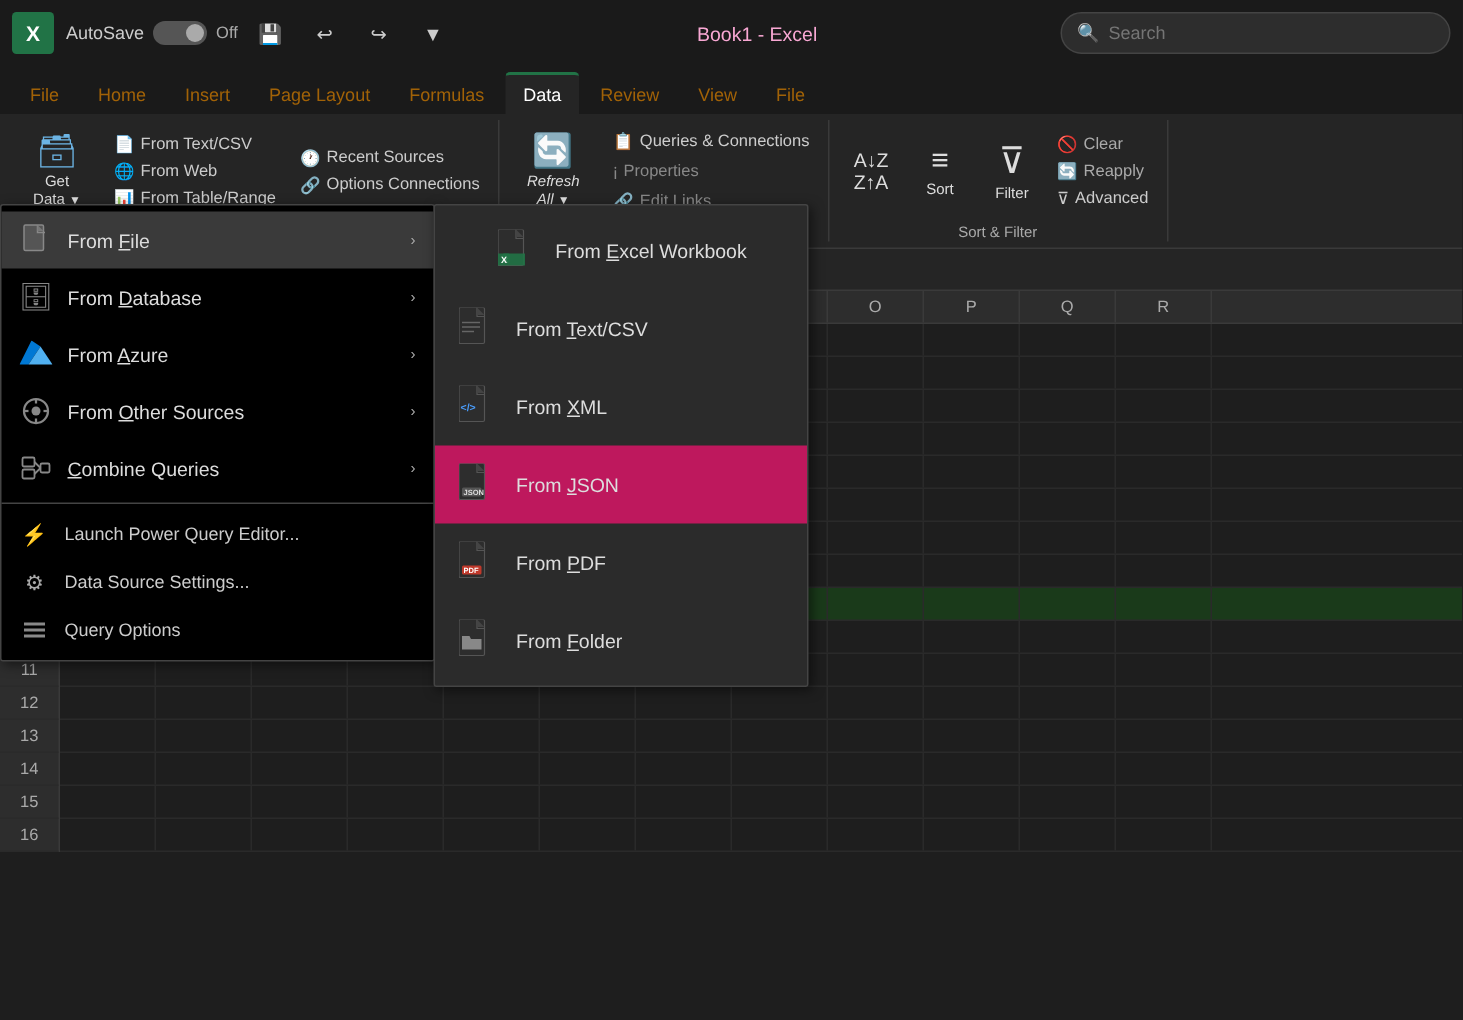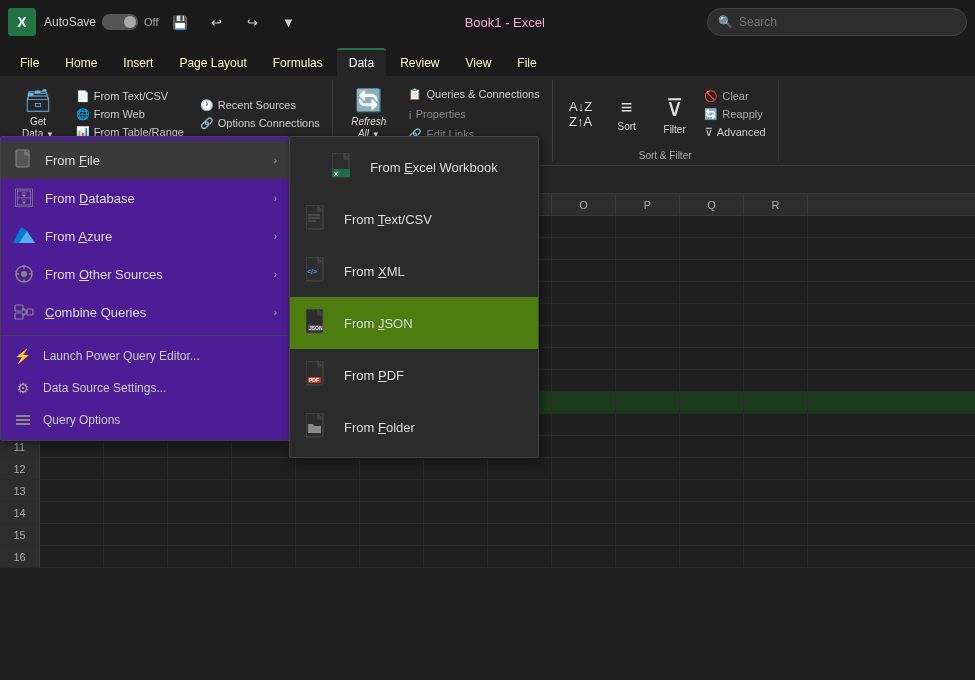--- a/index.html
+++ b/index.html
@@ -103,21 +103,21 @@
       height: 32px;
       background: #1a1a1a;
       display: flex;
       align-items: flex-end;
       padding: 0 8px;
       gap: 2px;
     }
     .ribbon-tab {
       padding: 6px 12px;
       font-size: 12px;
-      color: #fef9c3;
+      color: #a16207;
       cursor: pointer;
       border-radius: 3px 3px 0 0;
     }
     .ribbon-tab.active {
       color: #fff;
       background: #252525;
       border-top: 2px solid #217346;
     }
 
     
@@ -269,21 +269,21 @@
     }
 
     
 
     
     .get-data-menu {
       position: absolute;
       top: 136px;
       left: 0;
       width: 290px;
-      background: #4c1d95;
+      background: #000000;
       border: 1px solid #444;
       border-radius: 2px;
       z-index: 100;
       padding: 4px 0;
       box-shadow: 2px 2px 8px rgba(0,0,0,0.5);
     }
     .menu-item {
       display: flex;
       align-items: center;
       padding: 8px 12px;
@@ -353,21 +353,21 @@
       position: relative;
       display: flex;
       align-items: center;
       justify-content: center;
     }
     .file-icon svg {
       width: 24px;
       height: 28px;
     }
     .menu-item.highlighted {
-      background: #4d7c0f;
+      background: #be185d;
     }
 
     
     .underline { text-decoration: underline; }
   </style>
 </head>
 <body>
 
 <div class="title-bar">
   <div class="excel-logo">

